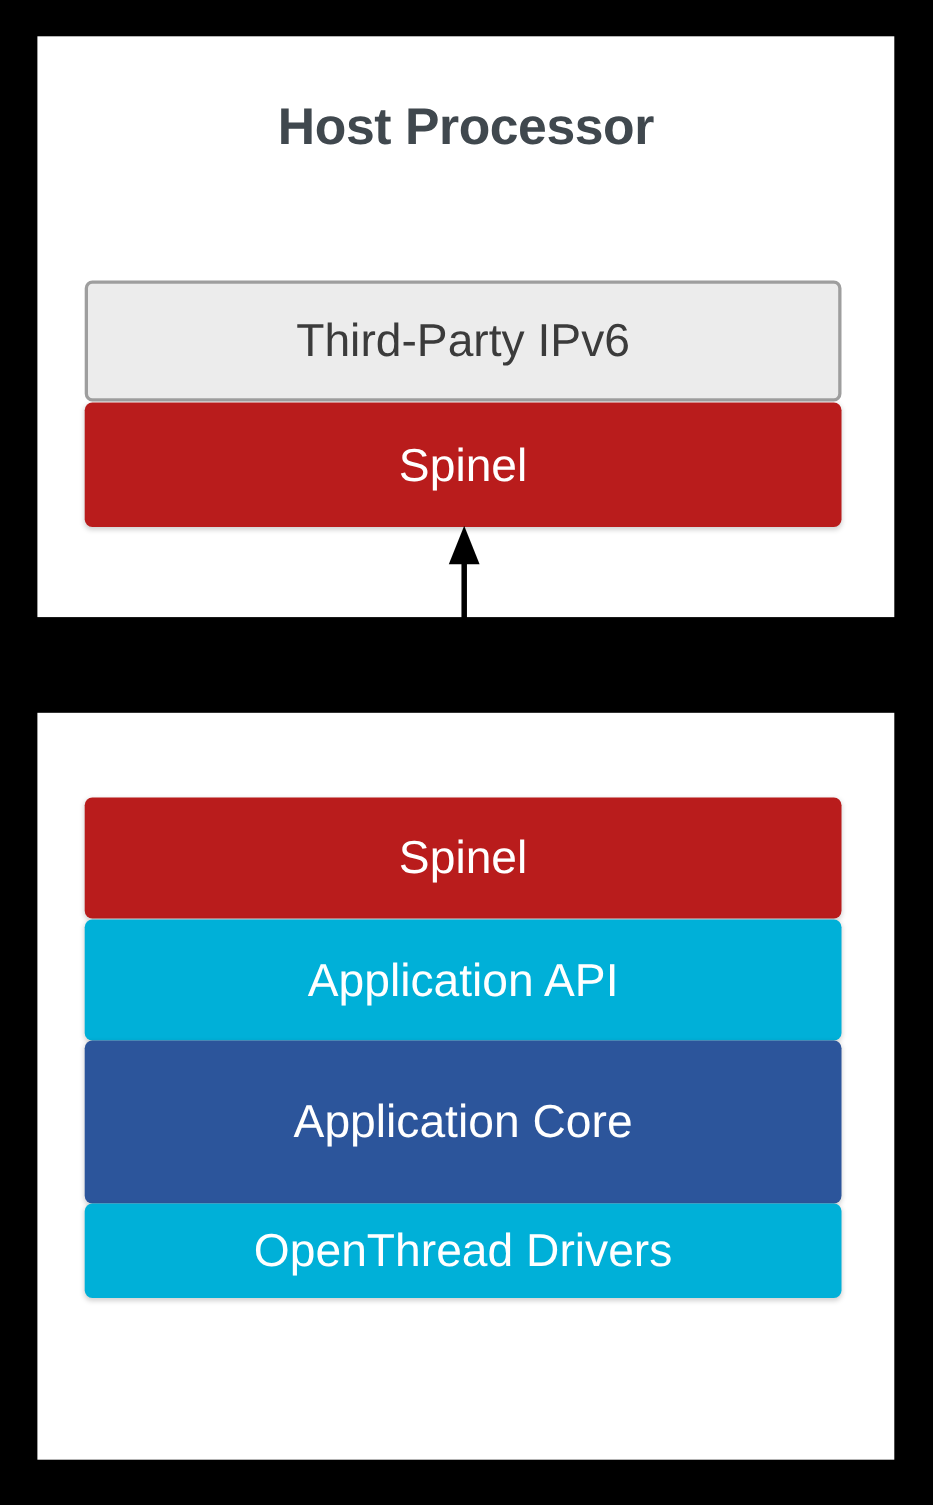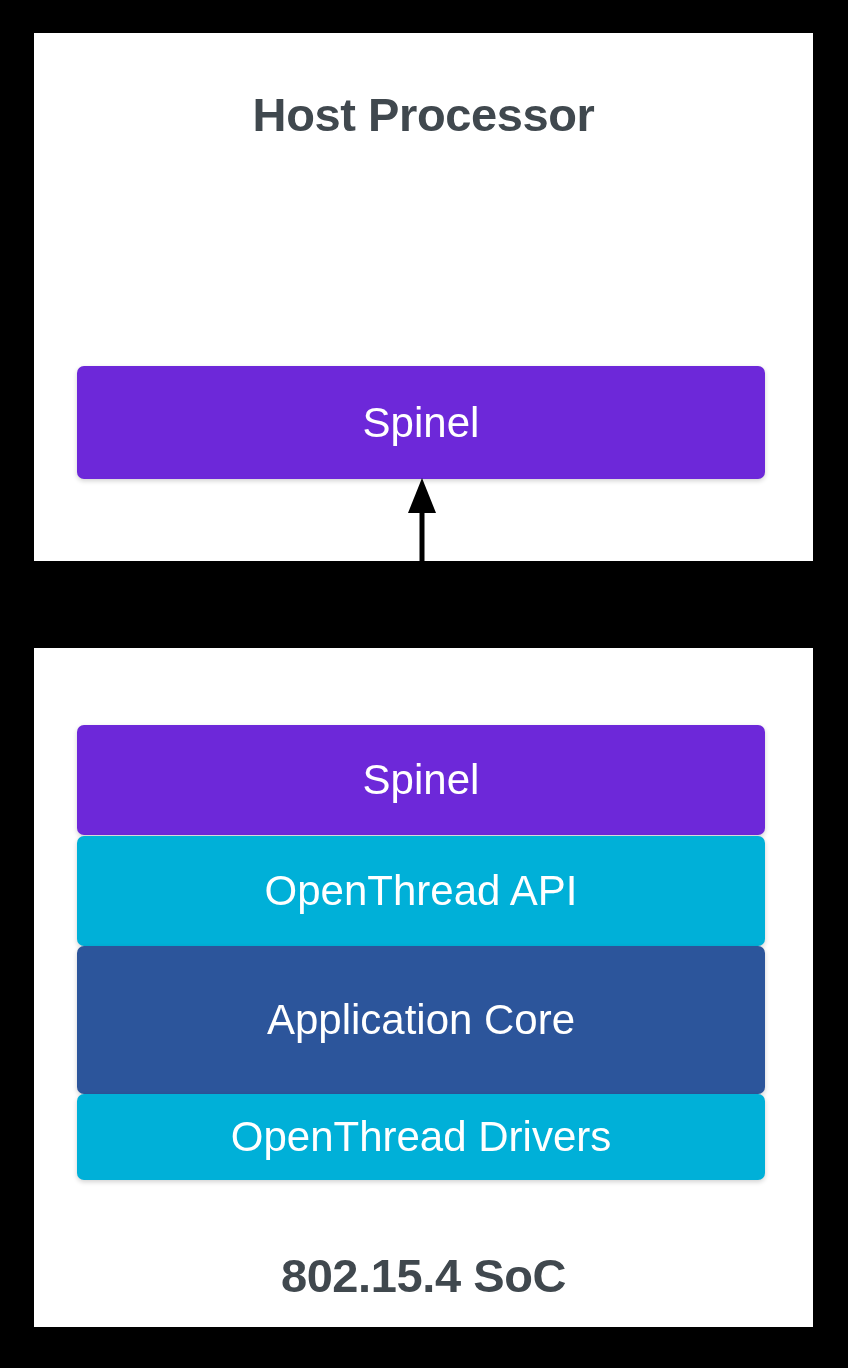--- a/index.html
+++ b/index.html
@@ -73,21 +73,21 @@
     line-height: 1;
     white-space: nowrap;
   }
   .block-grey {
     background: #ececec;
     border: 3px solid #9e9e9e;
     border-radius: 7px;
     color: #3b3b3b;
   }
   .block-red {
-    background: #6d28d9;
+    background: #b91c1c;
     color: #ffffff;
     border-radius: 7px;
     box-shadow: 0 2px 5px rgba(0,0,0,0.18);
   }
   .block-cyan {
     background: #00b0d8;
     color: #ffffff;
     border-radius: 7px;
     box-shadow: 0 2px 5px rgba(0,0,0,0.18);
   }
@@ -122,20 +122,23 @@
 </head>
 <body>
 
 <div class="stage">
 
   <div class="panel" id="panel-host">
 
     <div class="panel-title" id="host-title">Host Processor</div>
 
 
+    <div class="block block-grey" id="blk-thirdparty">
+      <span>Third-Party IPv6</span>
+    </div>
 
     <div class="block block-red" id="blk-spinel-host">
       <span>Spinel</span>
     </div>
 
   </div>
 
   <div id="connector">
     <svg width="40" height="248" viewBox="0 0 40 248" xmlns="http://www.w3.org/2000/svg">
       <line x1="20" y1="8" x2="20" y2="240" stroke="#000000" stroke-width="5"></line>
@@ -144,28 +147,27 @@
     </svg>
   </div>
 
   <div class="panel" id="panel-soc">
 
     <div class="block block-red" id="blk-spinel-soc">
       <span>Spinel</span>
     </div>
 
     <div class="block block-cyan" id="blk-ot-api">
-      <span>OpenThread API</span>
+      <span>Application API</span>
     </div>
 
     <div class="block block-navy" id="blk-ot-core">
       <span>Application Core</span>
     </div>
 
     <div class="block block-cyan" id="blk-ot-drivers">
       <span>OpenThread Drivers</span>
     </div>
 
-    <div class="panel-title" id="soc-title">802.15.4 SoC</div>
 
   </div>
 
 </div>
 
 </body></html>

